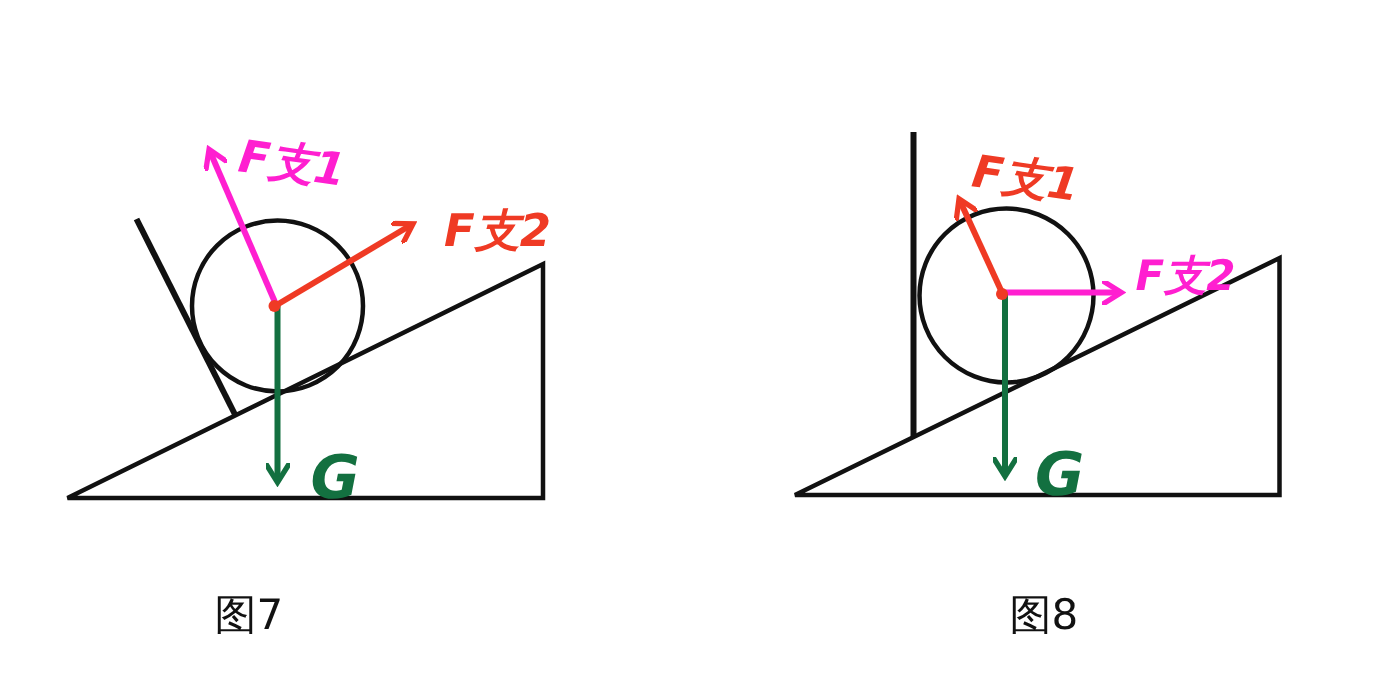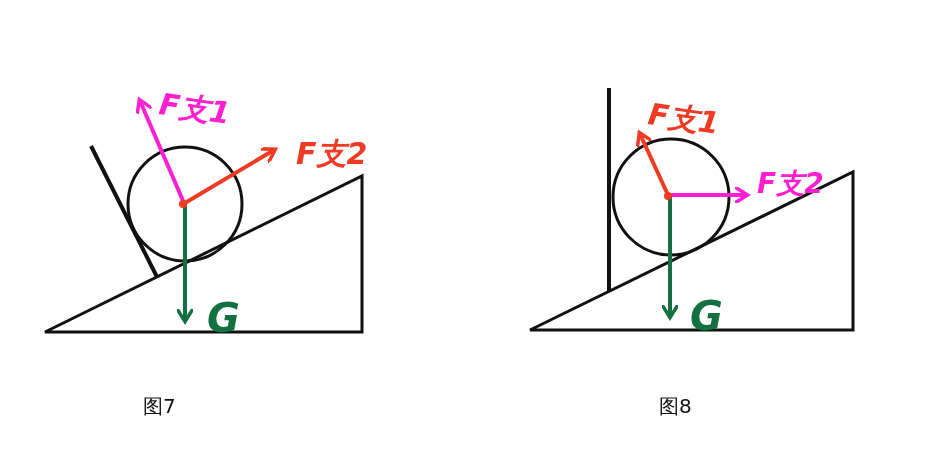--- a/index.html
+++ b/index.html
@@ -1,18 +1,18 @@
 <!DOCTYPE html>
 <html><head>
   <meta charset="utf-8">
   <style>
     html, body { margin:0; padding:0; background:#ffffff; }
     body { width:926px; height:453px; position:relative; overflow:hidden; font-family:"DejaVu Sans", sans-serif; }
     svg { position:absolute; left:0; top:0; }
-    .caption { position:absolute; font-family:"DejaVu Sans", sans-serif; font-size:20px; color:#111111; line-height:1; }
+    .caption { position:absolute; font-family:"DejaVu Sans", sans-serif; font-size:28px; color:#111111; line-height:1; }
     .lbl { font-family:"DejaVu Sans", sans-serif; font-style:italic; font-weight:bold; }
   </style>
 </head>
 <body>
 
 <svg width="926" height="453" viewBox="0 0 926 453">
   <defs>
     <marker id="m-mag" viewBox="0 0 10 10" refX="7" refY="5" markerWidth="4" markerHeight="4" orient="auto">
       <path d="M0,0 L8,5 L0,10" fill="none" stroke="#ff1fd0" stroke-width="2.2" stroke-linecap="round"></path>
     </marker>
@@ -45,13 +45,13 @@
     <line x1="670" y1="195" x2="746" y2="195" stroke="#ff1fd0" stroke-width="4" marker-end="url(#m-mag)"></line>
     <line x1="670" y1="196" x2="670" y2="316" stroke="#137040" stroke-width="4" marker-end="url(#m-green)"></line>
     <circle cx="668" cy="196" r="4" fill="#ef3a24"></circle>
     <text class="lbl" x="647" y="124" font-size="30" fill="#ef3a24" transform="rotate(8 647 124)">F支1</text>
     <text class="lbl" x="757" y="193" font-size="28" fill="#ff1fd0">F支2</text>
     <text class="lbl" x="690" y="330" font-size="40" fill="#137040">G</text>
   </g>
 </svg>
 
 <div class="caption" style="left:143px; top:396px;">图7</div>
-<div class="caption" style="left:659px; top:396px;">图8</div>
+<div class="caption" style="left:673px; top:396px;">图8</div>
 
 </body></html>

